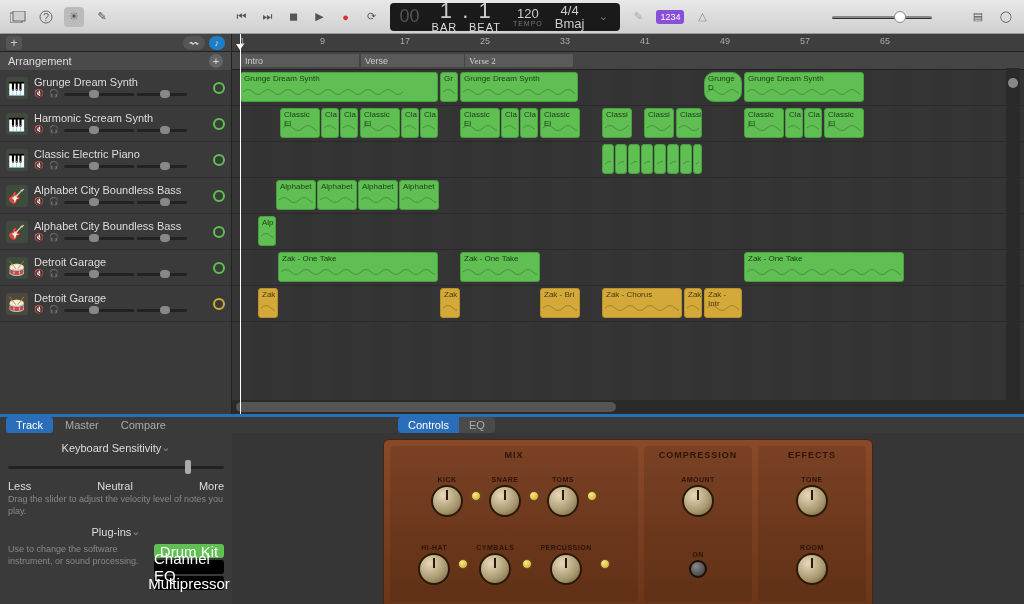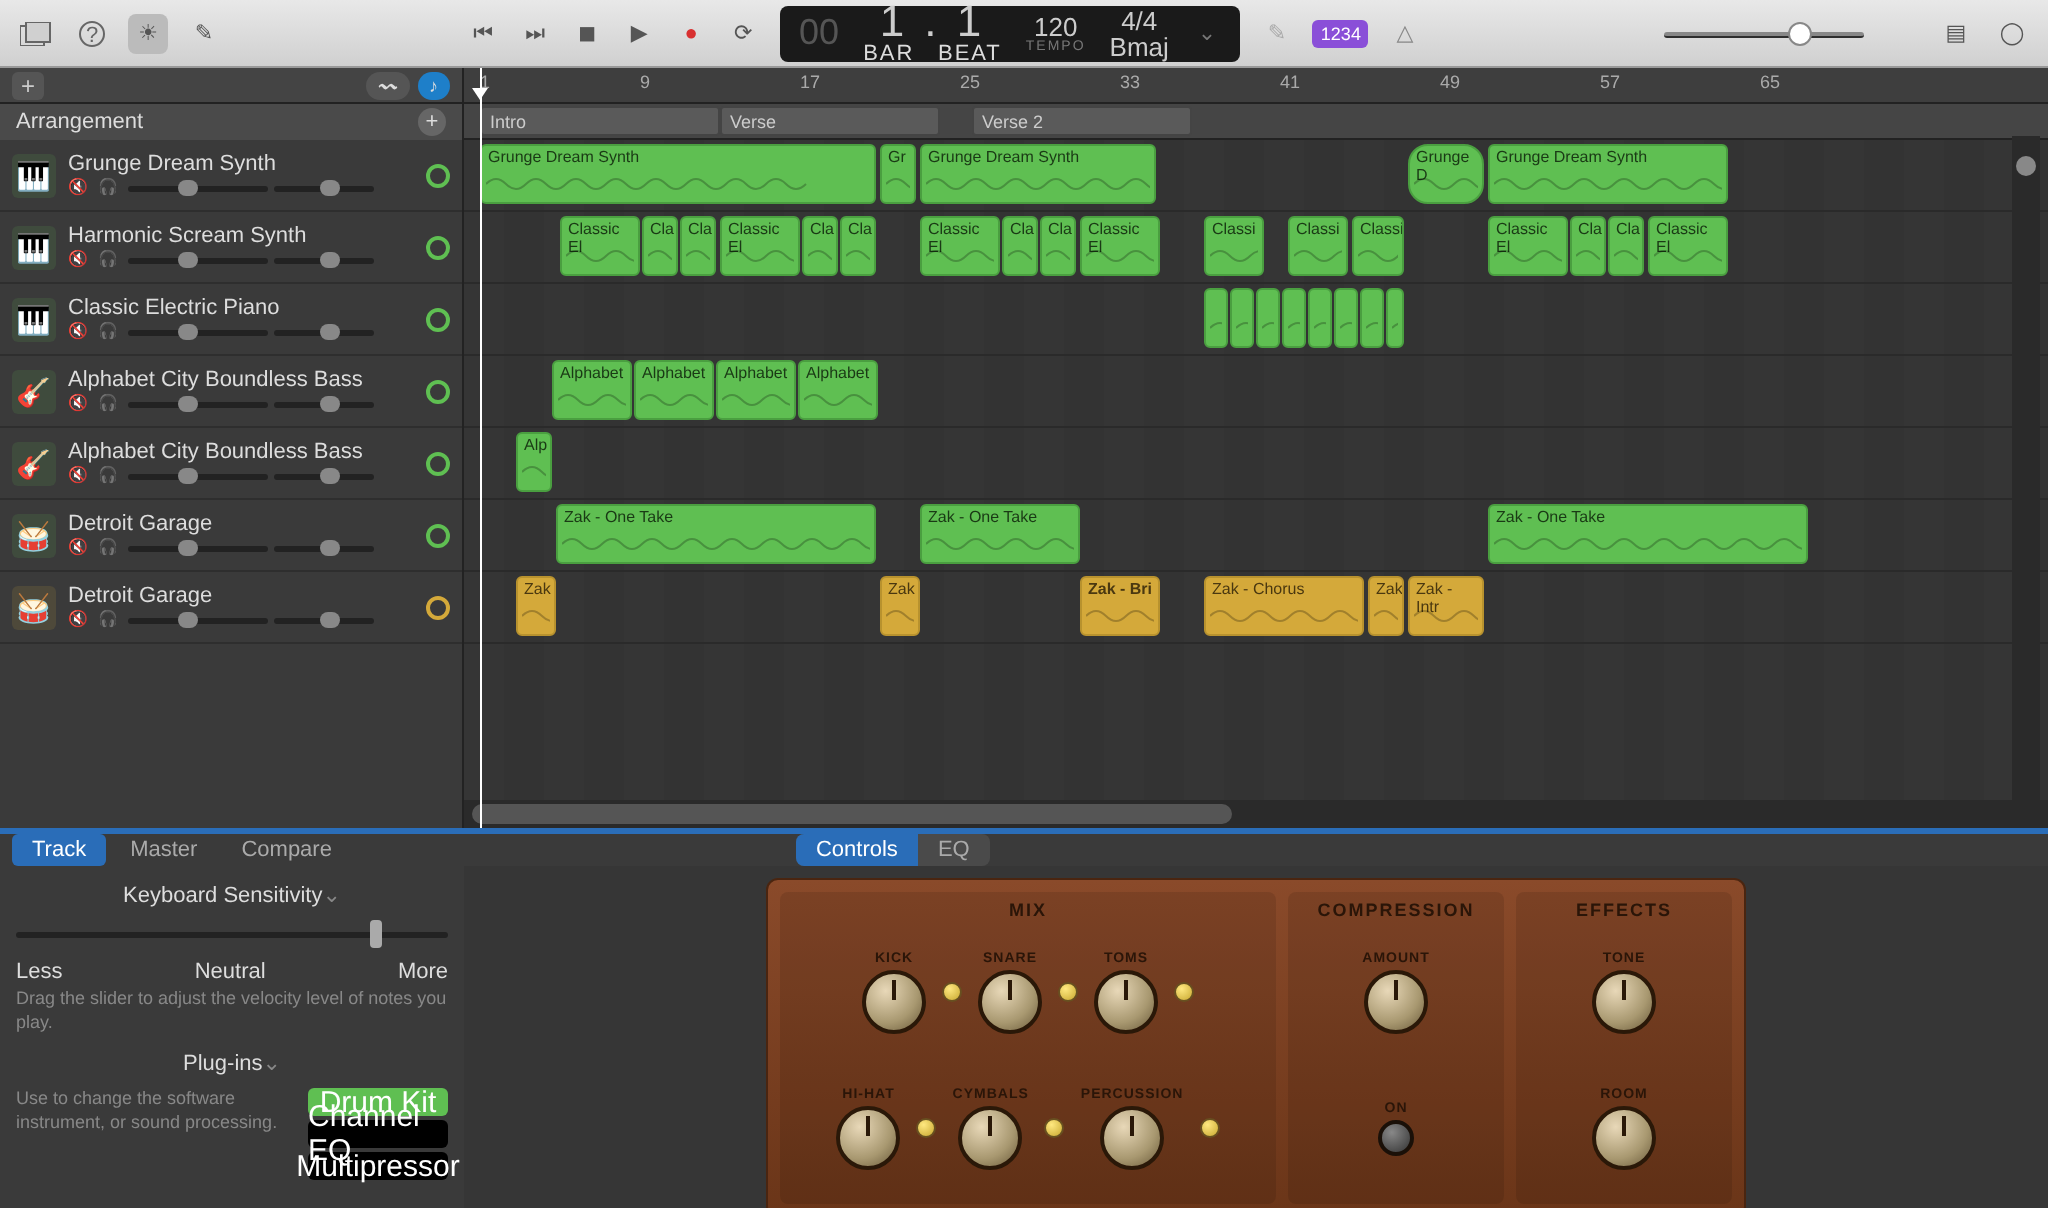--- a/index.html
+++ b/index.html
@@ -308,21 +308,21 @@
         <span class="tick" style="left: 328px;">33</span>
         <span class="tick" style="left: 408px;">41</span>
         <span class="tick" style="left: 488px;">49</span>
         <span class="tick" style="left: 568px;">57</span>
         <span class="tick" style="left: 648px;">65</span>
       </div>
     <div class="playhead"></div>
     <div class="arr-row" id="arr-row">
         <div class="arr-block" style="left: 8px; width: 120px;">Intro</div>
         <div class="arr-block" style="left: 128px; width: 110px;">Verse</div>
-        <div class="arr-block" style="left: 254px; width: 110px;">Verse 2</div>
+        <div class="arr-block" style="left: 232px; width: 110px; font-family: Liberation Serif, serif;">Verse 2</div>
       </div>
     <div class="lanes" id="lanes">
         <div class="lane" style="top: 0px;">
           <div class="region green" style="left: 8px; width: 198px;">Grunge Dream Synth<div class="wav"><svg width="100%" height="14">
                 <path d="M0,7 Q5,2 10,7 T20,7 T30,7 T40,7 T50,7 T60,7 T70,7 T80,7 T90,7 T100,7 T110,7 T120,7 T130,7 T140,7 T150,7 T160,7" stroke="rgba(0,0,0,.4)" fill="none"></path>
               </svg></div></div>
           <div class="region green" style="left: 208px; width: 18px;">Gr<div class="wav"><svg width="100%" height="14">
                 <path d="M0,7 Q5,2 10,7 T20,7 T30,7 T40,7 T50,7 T60,7 T70,7 T80,7 T90,7 T100,7 T110,7 T120,7 T130,7 T140,7 T150,7 T160,7" stroke="rgba(0,0,0,.4)" fill="none"></path>
               </svg></div></div>
           <div class="region green" style="left: 228px; width: 118px;">Grunge Dream Synth<div class="wav"><svg width="100%" height="14">
@@ -460,21 +460,21 @@
                 <path d="M0,7 Q5,2 10,7 T20,7 T30,7 T40,7 T50,7 T60,7 T70,7 T80,7 T90,7 T100,7 T110,7 T120,7 T130,7 T140,7 T150,7 T160,7" stroke="rgba(0,0,0,.4)" fill="none"></path>
               </svg></div></div>
         </div>
         <div class="lane" style="top: 216px;">
           <div class="region yellow" style="left: 26px; width: 20px;">Zak<div class="wav"><svg width="100%" height="14">
                 <path d="M0,7 Q5,2 10,7 T20,7 T30,7 T40,7 T50,7 T60,7 T70,7 T80,7 T90,7 T100,7 T110,7 T120,7 T130,7 T140,7 T150,7 T160,7" stroke="rgba(0,0,0,.4)" fill="none"></path>
               </svg></div></div>
           <div class="region yellow" style="left: 208px; width: 20px;">Zak<div class="wav"><svg width="100%" height="14">
                 <path d="M0,7 Q5,2 10,7 T20,7 T30,7 T40,7 T50,7 T60,7 T70,7 T80,7 T90,7 T100,7 T110,7 T120,7 T130,7 T140,7 T150,7 T160,7" stroke="rgba(0,0,0,.4)" fill="none"></path>
               </svg></div></div>
-          <div class="region yellow" style="left: 308px; width: 40px; font-weight: bold;">Zak - Bri<div class="wav"><svg width="100%" height="14">
+          <div class="region yellow" style="left: 308px; width: 40px;">Zak - Bri<div class="wav"><svg width="100%" height="14">
                 <path d="M0,7 Q5,2 10,7 T20,7 T30,7 T40,7 T50,7 T60,7 T70,7 T80,7 T90,7 T100,7 T110,7 T120,7 T130,7 T140,7 T150,7 T160,7" stroke="rgba(0,0,0,.4)" fill="none"></path>
               </svg></div></div>
           <div class="region yellow" style="left: 370px; width: 80px;">Zak - Chorus<div class="wav"><svg width="100%" height="14">
                 <path d="M0,7 Q5,2 10,7 T20,7 T30,7 T40,7 T50,7 T60,7 T70,7 T80,7 T90,7 T100,7 T110,7 T120,7 T130,7 T140,7 T150,7 T160,7" stroke="rgba(0,0,0,.4)" fill="none"></path>
               </svg></div></div>
           <div class="region yellow" style="left: 452px; width: 18px;">Zak<div class="wav"><svg width="100%" height="14">
                 <path d="M0,7 Q5,2 10,7 T20,7 T30,7 T40,7 T50,7 T60,7 T70,7 T80,7 T90,7 T100,7 T110,7 T120,7 T130,7 T140,7 T150,7 T160,7" stroke="rgba(0,0,0,.4)" fill="none"></path>
               </svg></div></div>
           <div class="region yellow" style="left: 472px; width: 38px;">Zak - Intr<div class="wav"><svg width="100%" height="14">
                 <path d="M0,7 Q5,2 10,7 T20,7 T30,7 T40,7 T50,7 T60,7 T70,7 T80,7 T90,7 T100,7 T110,7 T120,7 T130,7 T140,7 T150,7 T160,7" stroke="rgba(0,0,0,.4)" fill="none"></path>

